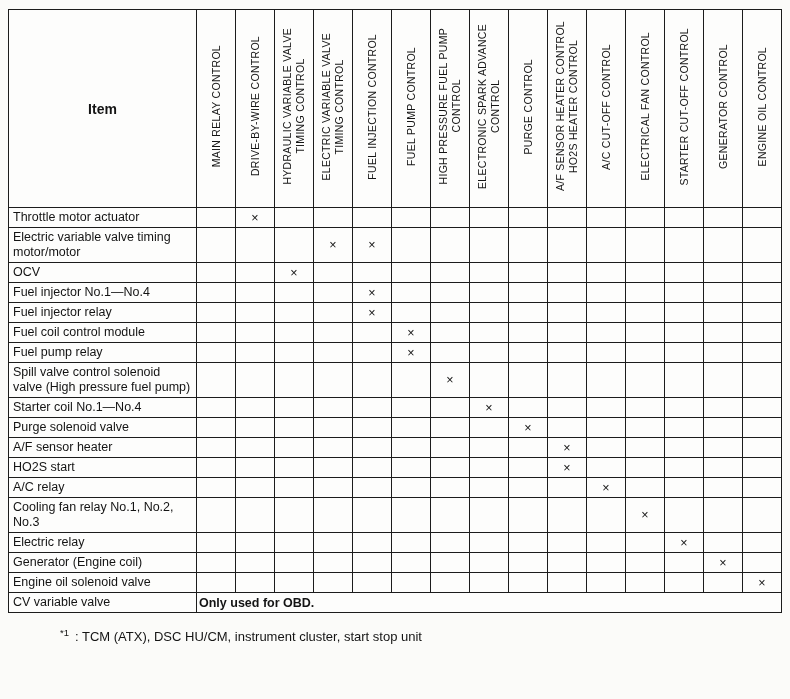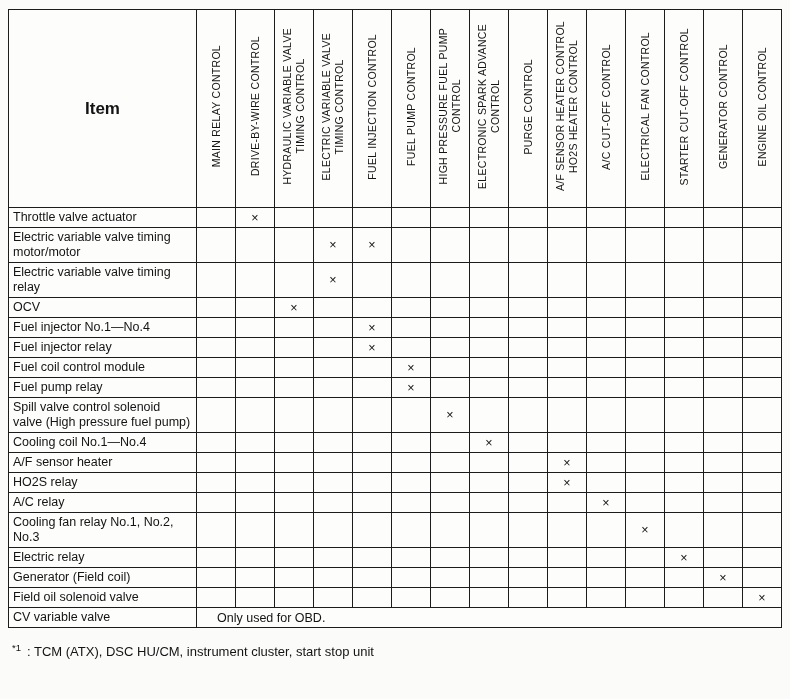--- a/index.html
+++ b/index.html
@@ -18,21 +18,21 @@
     width: 774px;
     table-layout: fixed;
     background: #fdfdfc;
   }
   .matrix th, .matrix td {
     border: 1px solid #1c1c1c;
     padding: 0;
   }
   th.item-head {
     width: 188px;
-    font-size: 17px;
+    font-size: 14px;
     font-weight: bold;
     vertical-align: middle;
   }
   th.col-head {
     height: 198px;
     vertical-align: middle;
     text-align: center;
     padding: 5px 0;
     font-weight: normal;
   }
@@ -53,26 +53,28 @@
     padding: 2px 4px 2px 4px;
     height: 20px;
   }
   td.mark {
     text-align: center;
     vertical-align: middle;
     font-size: 12.5px;
   }
   td.note {
     font-size: 12.5px;
-    padding: 2px 20px;
+    padding: 2px 2px;
+    font-weight: bold;
   }
   .footnote {
     margin-top: 14px;
     padding-left: 4px;
     font-size: 13px;
+    margin-left: 48px;
   }
   .footnote sup {
     font-size: 9.5px;
     margin-right: 6px;
   }
 </style>
 </head>
 <body>
 
 <div class="page">
@@ -97,21 +99,21 @@
 HO2S HEATER CONTROL</span></th>
           <th class="col-head"><span class="vert">A/C CUT-OFF CONTROL</span></th>
           <th class="col-head"><span class="vert">ELECTRICAL FAN CONTROL</span></th>
           <th class="col-head"><span class="vert">STARTER CUT-OFF CONTROL</span></th>
           <th class="col-head"><span class="vert">GENERATOR CONTROL</span></th>
           <th class="col-head"><span class="vert">ENGINE OIL CONTROL</span></th>
         </tr>
       </thead>
     <tbody>
         <tr>
-          <td class="item">Throttle valve actuator</td>
+          <td class="item">Throttle motor actuator</td>
           <td class="mark"></td>
           <td class="mark">×</td>
           <td class="mark"></td>
           <td class="mark"></td>
           <td class="mark"></td>
           <td class="mark"></td>
           <td class="mark"></td>
           <td class="mark"></td>
           <td class="mark"></td>
           <td class="mark"></td>
@@ -133,38 +135,20 @@
           <td class="mark"></td>
           <td class="mark"></td>
           <td class="mark"></td>
           <td class="mark"></td>
           <td class="mark"></td>
           <td class="mark"></td>
           <td class="mark"></td>
           <td class="mark"></td>
         </tr>
         <tr>
-          <td class="item">Electric variable valve timing relay</td>
-          <td class="mark"></td>
-          <td class="mark"></td>
-          <td class="mark"></td>
-          <td class="mark">×</td>
-          <td class="mark"></td>
-          <td class="mark"></td>
-          <td class="mark"></td>
-          <td class="mark"></td>
-          <td class="mark"></td>
-          <td class="mark"></td>
-          <td class="mark"></td>
-          <td class="mark"></td>
-          <td class="mark"></td>
-          <td class="mark"></td>
-          <td class="mark"></td>
-        </tr>
-        <tr>
           <td class="item">OCV</td>
           <td class="mark"></td>
           <td class="mark"></td>
           <td class="mark">×</td>
           <td class="mark"></td>
           <td class="mark"></td>
           <td class="mark"></td>
           <td class="mark"></td>
           <td class="mark"></td>
           <td class="mark"></td>
@@ -259,30 +243,48 @@
           <td class="mark"></td>
           <td class="mark"></td>
           <td class="mark"></td>
           <td class="mark"></td>
           <td class="mark"></td>
           <td class="mark"></td>
           <td class="mark"></td>
           <td class="mark"></td>
         </tr>
         <tr>
-          <td class="item">Cooling coil No.1—No.4</td>
-          <td class="mark"></td>
-          <td class="mark"></td>
-          <td class="mark"></td>
-          <td class="mark"></td>
-          <td class="mark"></td>
-          <td class="mark"></td>
-          <td class="mark"></td>
-          <td class="mark">×</td>
-          <td class="mark"></td>
+          <td class="item">Starter coil No.1—No.4</td>
+          <td class="mark"></td>
+          <td class="mark"></td>
+          <td class="mark"></td>
+          <td class="mark"></td>
+          <td class="mark"></td>
+          <td class="mark"></td>
+          <td class="mark"></td>
+          <td class="mark">×</td>
+          <td class="mark"></td>
+          <td class="mark"></td>
+          <td class="mark"></td>
+          <td class="mark"></td>
+          <td class="mark"></td>
+          <td class="mark"></td>
+          <td class="mark"></td>
+        </tr>
+        <tr>
+          <td class="item">Purge solenoid valve</td>
+          <td class="mark"></td>
+          <td class="mark"></td>
+          <td class="mark"></td>
+          <td class="mark"></td>
+          <td class="mark"></td>
+          <td class="mark"></td>
+          <td class="mark"></td>
+          <td class="mark"></td>
+          <td class="mark">×</td>
           <td class="mark"></td>
           <td class="mark"></td>
           <td class="mark"></td>
           <td class="mark"></td>
           <td class="mark"></td>
           <td class="mark"></td>
         </tr>
         <tr>
           <td class="item">A/F sensor heater</td>
           <td class="mark"></td>
@@ -295,21 +297,21 @@
           <td class="mark"></td>
           <td class="mark"></td>
           <td class="mark">×</td>
           <td class="mark"></td>
           <td class="mark"></td>
           <td class="mark"></td>
           <td class="mark"></td>
           <td class="mark"></td>
         </tr>
         <tr>
-          <td class="item">HO2S relay</td>
+          <td class="item">HO2S start</td>
           <td class="mark"></td>
           <td class="mark"></td>
           <td class="mark"></td>
           <td class="mark"></td>
           <td class="mark"></td>
           <td class="mark"></td>
           <td class="mark"></td>
           <td class="mark"></td>
           <td class="mark"></td>
           <td class="mark">×</td>
@@ -367,39 +369,39 @@
           <td class="mark"></td>
           <td class="mark"></td>
           <td class="mark"></td>
           <td class="mark"></td>
           <td class="mark"></td>
           <td class="mark">×</td>
           <td class="mark"></td>
           <td class="mark"></td>
         </tr>
         <tr>
-          <td class="item">Generator (Field coil)</td>
-          <td class="mark"></td>
-          <td class="mark"></td>
-          <td class="mark"></td>
-          <td class="mark"></td>
-          <td class="mark"></td>
-          <td class="mark"></td>
-          <td class="mark"></td>
-          <td class="mark"></td>
-          <td class="mark"></td>
-          <td class="mark"></td>
-          <td class="mark"></td>
-          <td class="mark"></td>
-          <td class="mark"></td>
-          <td class="mark">×</td>
-          <td class="mark"></td>
-        </tr>
-        <tr>
-          <td class="item">Field oil solenoid valve</td>
+          <td class="item">Generator (Engine coil)</td>
+          <td class="mark"></td>
+          <td class="mark"></td>
+          <td class="mark"></td>
+          <td class="mark"></td>
+          <td class="mark"></td>
+          <td class="mark"></td>
+          <td class="mark"></td>
+          <td class="mark"></td>
+          <td class="mark"></td>
+          <td class="mark"></td>
+          <td class="mark"></td>
+          <td class="mark"></td>
+          <td class="mark"></td>
+          <td class="mark">×</td>
+          <td class="mark"></td>
+        </tr>
+        <tr>
+          <td class="item">Engine oil solenoid valve</td>
           <td class="mark"></td>
           <td class="mark"></td>
           <td class="mark"></td>
           <td class="mark"></td>
           <td class="mark"></td>
           <td class="mark"></td>
           <td class="mark"></td>
           <td class="mark"></td>
           <td class="mark"></td>
           <td class="mark"></td>

